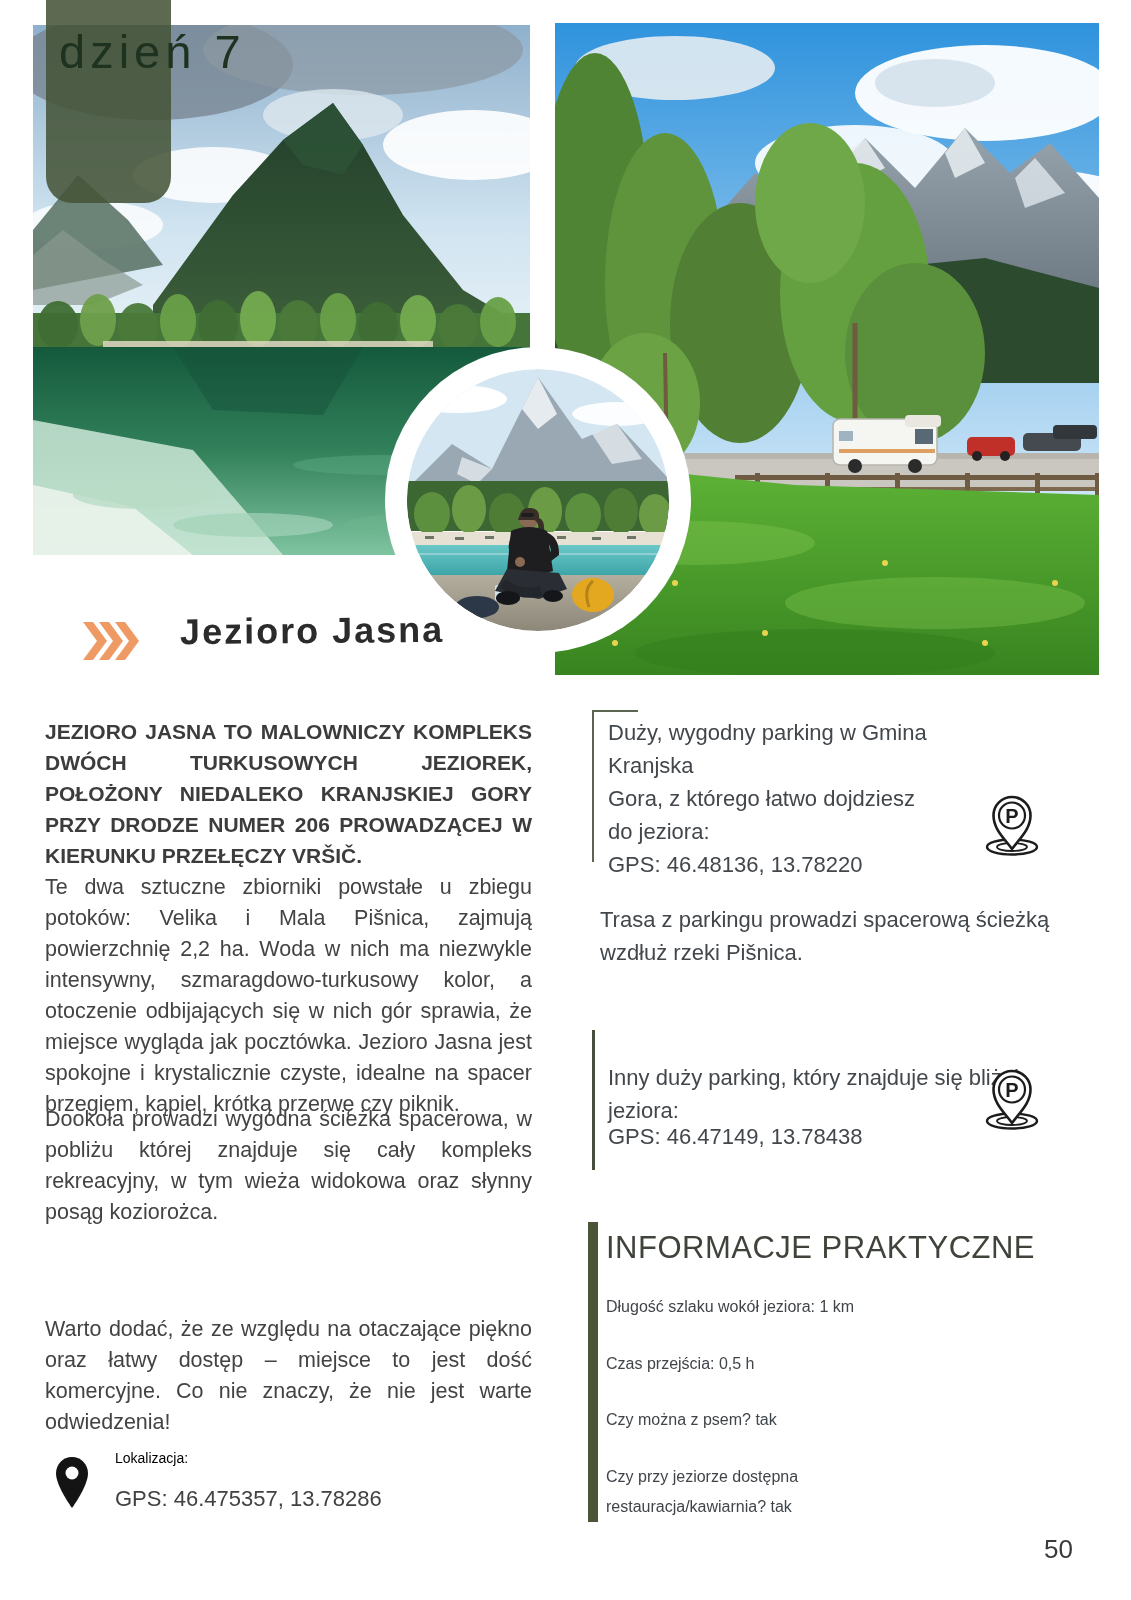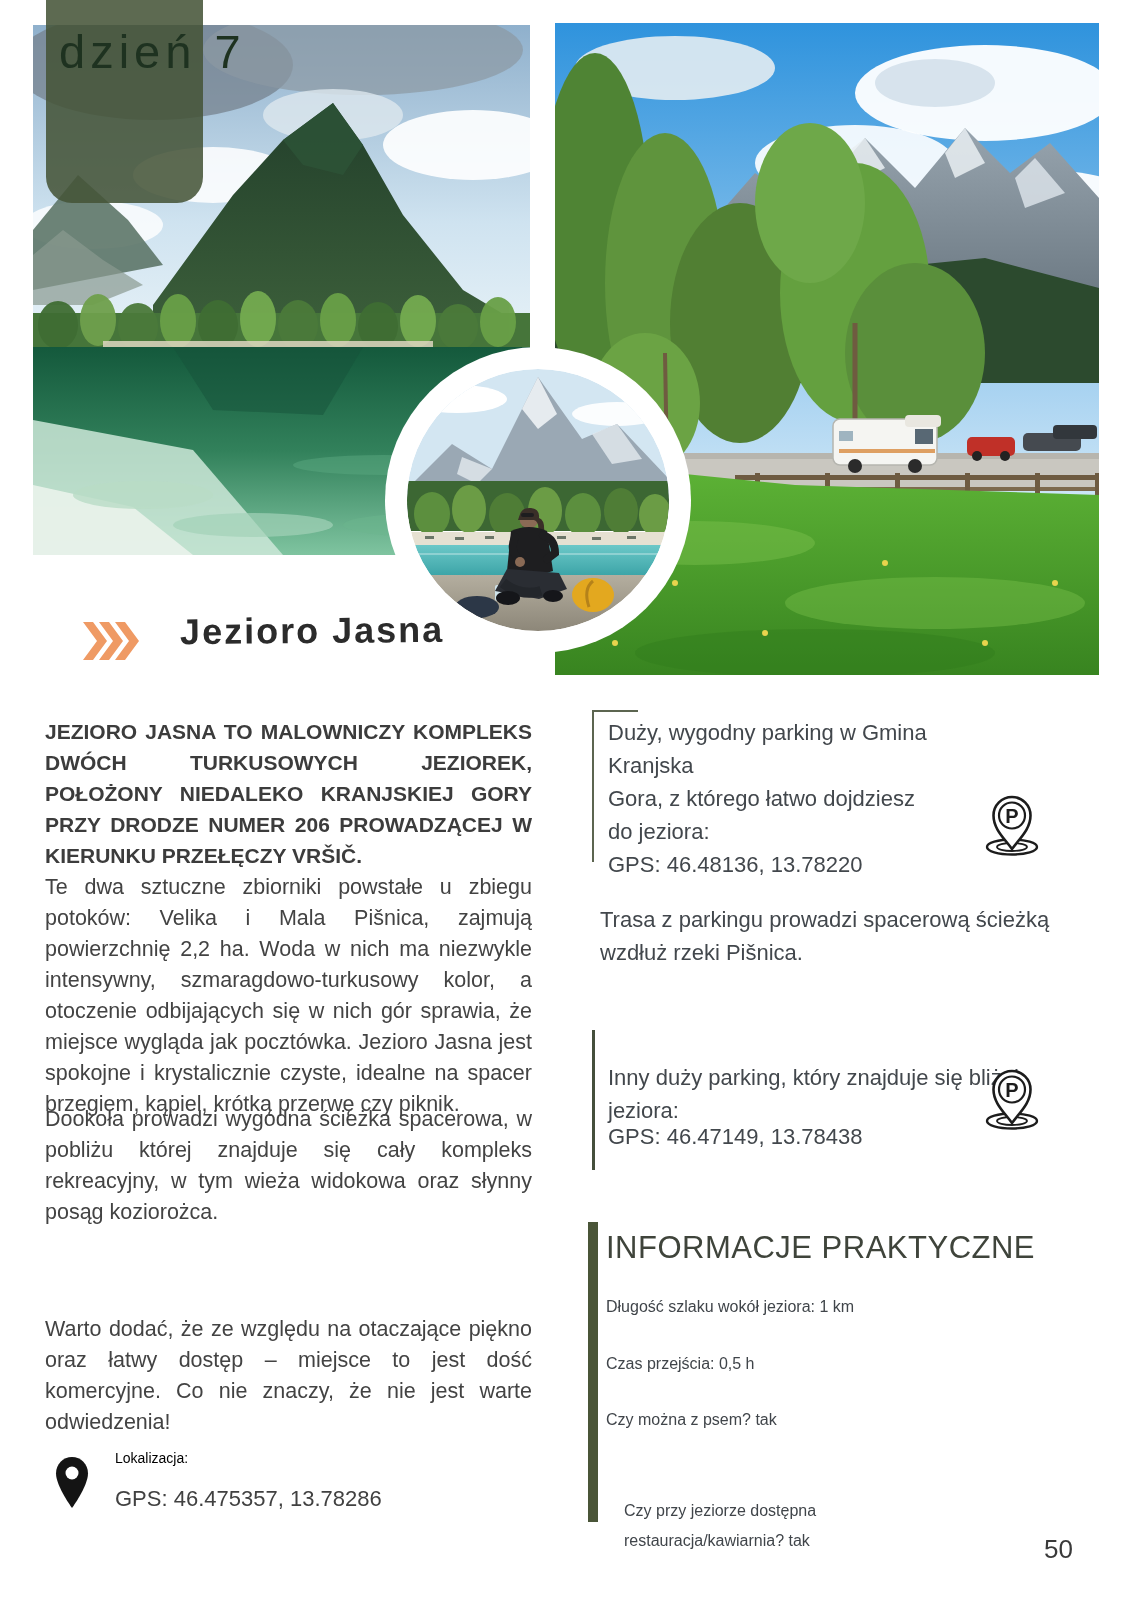--- a/index.html
+++ b/index.html
@@ -11,21 +11,21 @@
   .abs { position:absolute; }
 
   
   .photo { position:absolute; overflow:hidden; }
   .photo svg { display:block; }
   .photo-left  { left:33px;  top:25px; width:497px; height:530px; z-index:1; }
   .photo-right { left:555px; top:23px; width:544px; height:652px; z-index:1; }
 
   
   .day-badge {
-    left:46px; top:0; width:157px; height:203px;
+    left:46px; top:0; width:125px; height:203px;
     background:rgba(69,84,55,0.87); border-radius:0 0 26px 26px; z-index:3;
   }
   .day-label {
     position:absolute; left:13px; top:24px; white-space:nowrap;
     font-size:47px; letter-spacing:5px; color:#1e3220; font-weight:400;
   }
 
   
   .inset {
     left:385px; top:347px; width:306px; height:306px; border-radius:50%;
@@ -61,21 +61,21 @@
   .picon1 { left:981px; top:792px; }
   .route { left:600px; top:903px; width:480px; }
   .bracket2 { left:592px; top:1030px; width:3px; height:140px; background:#454f3c; }
   .pk2     { left:608px; top:1040px; width:440px;margin-top:21px; }
   .pk2-gps { left:608px; top:1120px; }
   .picon2  { left:981px; top:1066px; }
 
   .pbar   { left:588px; top:1222px; width:10px; height:300px; background:#4a5538; }
   .ptitle { left:606px; top:1230px; font-size:31px; color:#3f443b; letter-spacing:0.5px;text-align:center; }
   .pitem  { left:606px; width:470px; font-size:16px; line-height:30px; color:#40454a; }
-  .pi-0 { top:1292px; } .pi-1 { top:1349px; } .pi-2 { top:1405px; } .pi-3 { top:1496px;margin-left:18px; }
+  .pi-0 { top:1292px; } .pi-1 { top:1349px; } .pi-2 { top:1405px; } .pi-3 { top:1462px; }
 
   .page-number { right:58px; top:1534px; font-size:26px; color:#3a3a3a; }
 </style>
 </head>
 <body>
 
 <div class="page">
 
   <div class="photo photo-left">
     <svg width="497" height="530" viewBox="0 0 497 530" xmlns="http://www.w3.org/2000/svg">

